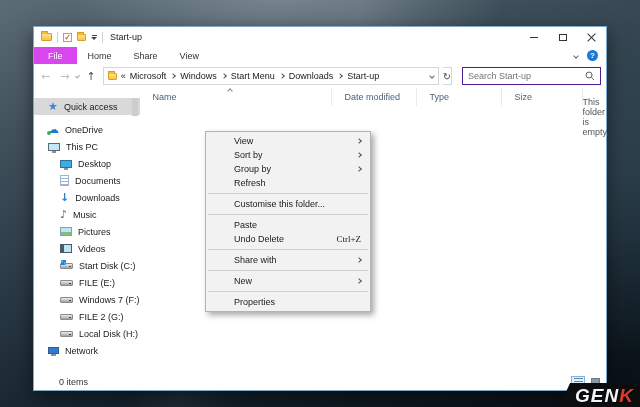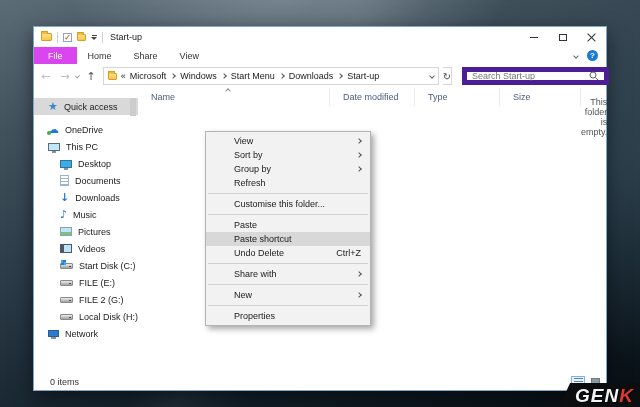--- a/index.html
+++ b/index.html
@@ -57,21 +57,21 @@
   
   .addr-row { height:24px; display:flex; align-items:center; background:#fff; padding:0 6px 0 4px; gap:4px; }
   .nav-ic { font-family:"DejaVu Sans", sans-serif; font-size:11px; line-height:1; padding:0 3px; }
   .nav-back,.nav-fwd { color:#b9c0c6; }
   .nav-drop { color:#9aa0a6; padding:0 1px; }
   .nav-up { color:#4a4f54; }
   .addr-box { flex:0 0 auto; width:336px; height:18px; border:1px solid #d6d6d6; display:flex; align-items:center; padding:0 4px; font-size:9px; color:#1a1a1a; gap:4px; }
   .crumb-sep { color:#555; margin:0 1px; }
   .addr-drop { margin-left:auto; color:#666; }
   .refresh-btn { width:18px; height:18px; border:1px solid #d6d6d6; border-left:none; display:flex; align-items:center; justify-content:center; color:#4a4f54; font-family:"DejaVu Sans", sans-serif; font-size:10px; }
-  .search-box { margin-left:6px; flex:1; height:18px; border:5px solid #4c1d95; display:flex; align-items:center; padding:0 5px; }
+  .search-box { margin-left:6px; flex:1; height:18px; border:1px solid #4c1d95; display:flex; align-items:center; padding:0 5px; }
   .search-box input { flex:1; border:none; outline:none; font-size:9px; color:#707070; font-family:"Liberation Sans", sans-serif; background:transparent; }
 
   
   .main { flex:1; display:flex; background:#fff; position:relative; }
   .sidebar { width:112px; position:relative; padding-top:10px; font-size:9px; color:#1a1a1a; }
   .side-item { height:17px; display:flex; align-items:center; gap:6px; padding-left:14px; white-space:nowrap; }
   .side-item.lvl2 { padding-left:26px; }
   .side-item.selected { background:#d9d9d9; }
   .gap6 { margin-top:6px; } .gap5 { margin-top:0;text-align:center; }
   .side-scroll { position:absolute; right:2px; top:10px; width:6px; height:18px; background:#cdcdcd; border-radius:0; }
@@ -98,36 +98,36 @@
 
   
   .content { flex:1; display:flex; flex-direction:row; position:relative; }
   .col-header { height:18px; display:flex; align-items:center; font-size:9px; color:#4a5e7e; position:relative; }
   .col { padding-left:13px; border-right:1px solid #ebebeb; height:100%; display:flex; align-items:center; }
   .col.name { width:192px; }
   .col.date { width:85px; }
   .col.type { width:85px; }
   .col.size { width:81px; }
   .sort-caret { position:absolute; left:88px; top:1px; color:#8a8a8a; }
-  .empty-msg { margin-top:9px; text-align:right; font-size:9px; color:#555; }
-
-  
-  .statusbar { height:17px; display:flex; align-items:center; font-size:9px; color:#333; padding:0 4px 0 16px; }
+  .empty-msg { margin-top:9px; text-align:left; font-size:9px; color:#555; }
+
+  
+  .statusbar { height:17px; display:flex; align-items:center; font-size:9px; color:#333; padding:0 4px 0 25px; }
   .view-toggles { margin-left:auto; display:flex; gap:3px; align-items:center; }
   .vt { width:14px; height:12px; display:flex; align-items:center; justify-content:center; }
   .vt.active { border:1px solid #7fb2e5; background:#e5f1fb; }
   .vt-details { width:9px; height:8px; background:repeating-linear-gradient(#5f81a5 0 1px, transparent 1px 3px); }
   .vt-thumbs { width:9px; height:7px; background:#8a9aa5; border:1px solid #6d7a84; }
 
   
   .ctx-menu { position:absolute; left:205px; top:131px; width:166px; background:#f2f2f2; border:1px solid #b3b3b3; box-shadow:3px 3px 6px rgba(0,0,0,.35); padding:2px 0; z-index:10; font-size:9px; color:#1a1a1a; }
   .ctx-item { height:14px; display:flex; align-items:center; padding:0 9px 0 28px; }
   .ctx-item.hl { background:#d8d8d8; }
   .ctx-item .grow { flex:1; }
-  .ctx-item .shortcut { color:#1a1a1a; }
+  .ctx-item .shortcut { color:#1a1a1a;font-family:Liberation Serif, serif; }
   .ctx-item .chev { color:#555; }
   .ctx-sep { border-top:1px solid #d0d0d0; margin:3px 2px; }
 
   
   .genk { position:absolute; right:0; bottom:0; height:24px; padding:1px 6px 0 16px; background:#0b0d0f; clip-path:polygon(11px 0, 100% 0, 100% 100%, 0 100%); display:flex; align-items:center; z-index:20; }
   .genk span { font-family:"Liberation Sans", sans-serif; font-weight:bold; font-style:italic; font-size:19px; letter-spacing:1px; line-height:1; text-shadow:1px 1px 0 #000; }
   .genk .g-white { color:#f2f4f5; }
   .genk .g-red { color:#e03a2f; }
 </style>
 </head>
@@ -242,20 +242,24 @@
       <div class="side-item lvl2">
           <span class="drive-ic win"></span>
           <span>Start Disk (C:)</span>
         </div>
       <div class="side-item lvl2">
           <span class="drive-ic"></span>
           <span>FILE (E:)</span>
         </div>
       <div class="side-item lvl2">
           <span class="drive-ic"></span>
+          <span>Windows 7 (F:)</span>
+        </div>
+      <div class="side-item lvl2">
+          <span class="drive-ic"></span>
           <span>FILE 2 (G:)</span>
         </div>
       <div class="side-item lvl2">
           <span class="drive-ic"></span>
           <span>Local Disk (H:)</span>
         </div>
       <div class="side-item gap5">
           <span class="net-ic"></span>
           <span>Network</span>
         </div>
@@ -304,23 +308,20 @@
       <span class="grow">Refresh</span>
     </div>
   <div class="ctx-sep"></div>
   <div class="ctx-item">
       <span class="grow">Customise this folder...</span>
     </div>
   <div class="ctx-sep"></div>
   <div class="ctx-item">
       <span class="grow">Paste</span>
     </div>
-  <div class="ctx-item hl">
-      <span class="grow">Paste shortcut</span>
-    </div>
   <div class="ctx-item">
       <span class="grow">Undo Delete</span>
       <span class="shortcut">Ctrl+Z</span>
     </div>
   <div class="ctx-sep"></div>
   <div class="ctx-item">
       <span class="grow">Share with</span>
       <span class="chev r"></span>
     </div>
   <div class="ctx-sep"></div>

